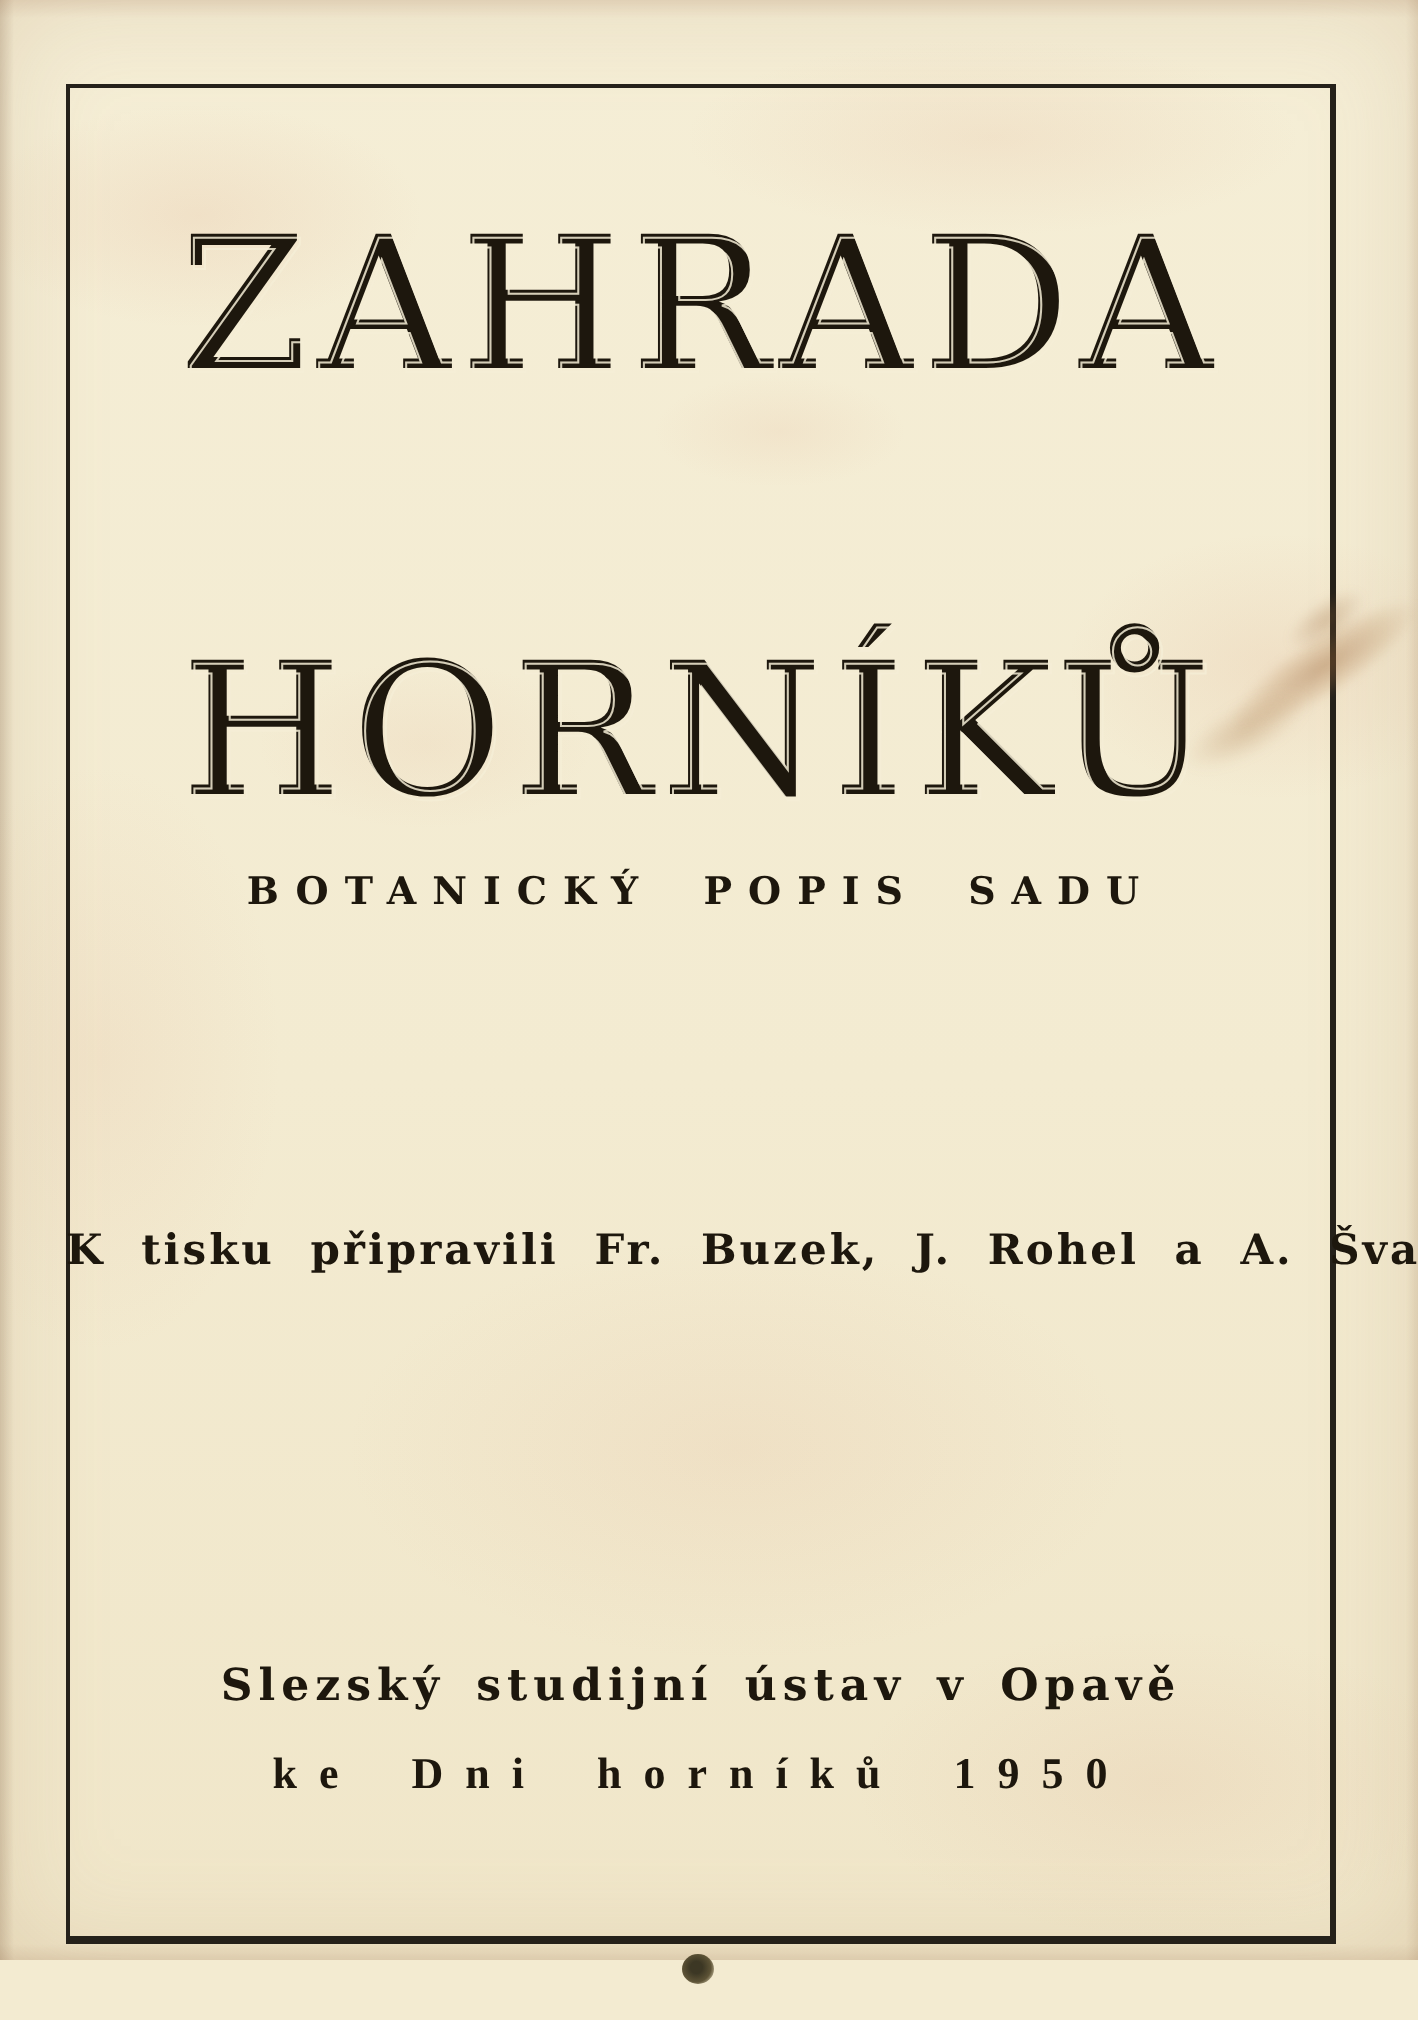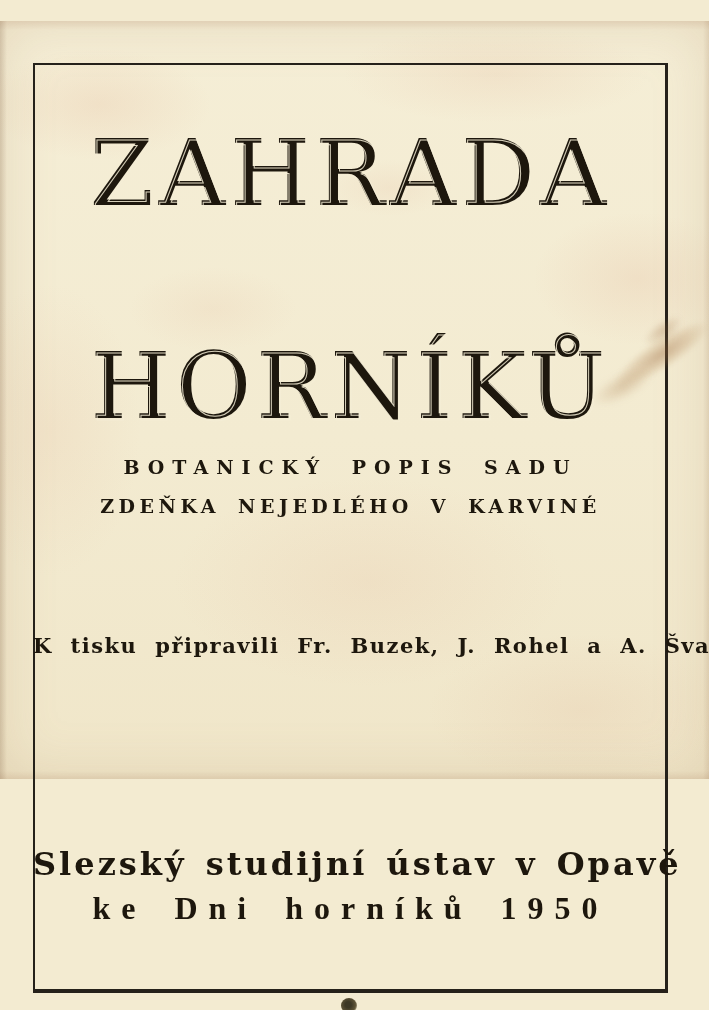--- a/index.html
+++ b/index.html
@@ -7,37 +7,36 @@
     --ink:#1d170d;
     --frame:#25211a;
   }
   html,body{margin:0;padding:0;}
   body{
     width:709px;height:1010px;overflow:hidden;
     font-family:"DejaVu Serif","Liberation Serif",serif;
     background:#f3ebd1;
   }
   .page{
-    position:relative;width:709px;height:758px;
+    position:relative;width:709px;height:980px;
     background:
       radial-gradient(160px 80px at 14% 11%, rgba(224,174,144,.20), transparent 70%),
       radial-gradient(220px 70px at 70% 7%,  rgba(222,170,140,.16), transparent 70%),
       radial-gradient(150px 95px at 90% 34%, rgba(218,158,128,.16), transparent 70%),
       radial-gradient(130px 210px at 7% 54%, rgba(224,174,144,.15), transparent 70%),
       radial-gradient(280px 150px at 52% 74%,rgba(220,164,134,.13), transparent 70%),
       radial-gradient(220px 110px at 82% 91%,rgba(214,158,128,.13), transparent 70%),
       radial-gradient(120px 60px at 30% 38%, rgba(222,170,140,.12), transparent 70%),
       radial-gradient(90px 40px at 55% 22%,  rgba(220,164,134,.12), transparent 70%),
       linear-gradient(90deg, rgba(110,78,52,.22) 0px, rgba(110,78,52,.0) 7px),
       linear-gradient(270deg, rgba(140,100,70,.14) 0px, rgba(140,100,70,0) 6px),
       linear-gradient(180deg, rgba(160,110,80,.16) 0px, rgba(160,110,80,0) 9px),
       linear-gradient(0deg, rgba(150,104,74,.14) 0px, rgba(150,104,74,0) 8px),
       linear-gradient(180deg,#f5eed6 0%,#f3ebd1 55%,#f0e6c9 100%);
     box-shadow: inset 0 0 55px rgba(175,135,95,.22);
-    margin-top: 21px;
   }
   .frame{
     position:absolute;left:33px;top:42px;width:635px;height:930px;
     box-sizing:border-box;
     border-style:solid;border-color:var(--frame);
     border-width:2px 3px 4px 2px;
     z-index:1;
   }
   .txt{
     position:absolute;left:33px;width:635px;text-align:center;
@@ -59,21 +58,21 @@
   .subtitle{
     top:427px;font-size:19px;font-weight:700;line-height:39px;
   }
   .subtitle .l1{letter-spacing:8px;word-spacing:10px;}
   .subtitle .l2{letter-spacing:4.5px;word-spacing:7px;}
   .editors{
     top:610px;font-size:21px;font-weight:700;line-height:30px;
     letter-spacing:1.5px;word-spacing:9px;
   }
   .imprint{
-    top:821px;font-size:32px;font-weight:700;line-height:44px;
+    top:821px;font-size:22px;font-weight:700;line-height:44px;
   }
   .imprint .l1{letter-spacing:3px;word-spacing:5px;}
   .imprint .l2{letter-spacing:11px;word-spacing:9px;font-family:Liberation Serif, serif;}
   .stain-a{
     position:absolute;left:606px;top:318px;width:112px;height:30px;
     background:radial-gradient(closest-side, rgba(152,98,52,.42), rgba(170,120,70,.22) 60%, transparent);
     border-radius:50%;transform:rotate(-33deg);filter:blur(2px);
     z-index:3;
   }
   .stain-b{
@@ -101,21 +100,20 @@
 <div class="page">
 
   <div class="frame"></div>
 
   <div class="txt title title-1 engraved" data-text="ZAHRADA">ZAHRADA</div>
 
   <div class="txt title title-2 engraved" data-text="HORNÍKŮ">HORNÍKŮ</div>
 
   <div class="txt subtitle">
     <div class="l1">BOTANICKÝ POPIS SADU</div>
-    <div class="l2">ZDEŇKA NEJEDLÉHO V KARVINÉ</div>
   </div>
 
   <div class="txt editors">K tisku připravili Fr. Buzek, J. Rohel a A. Švacha</div>
 
   <div class="txt imprint">
     <div class="l1">Slezský studijní ústav v Opavě</div>
     <div class="l2">ke Dni horníků 1950</div>
   </div>
 
   <div class="stain-a"></div>

